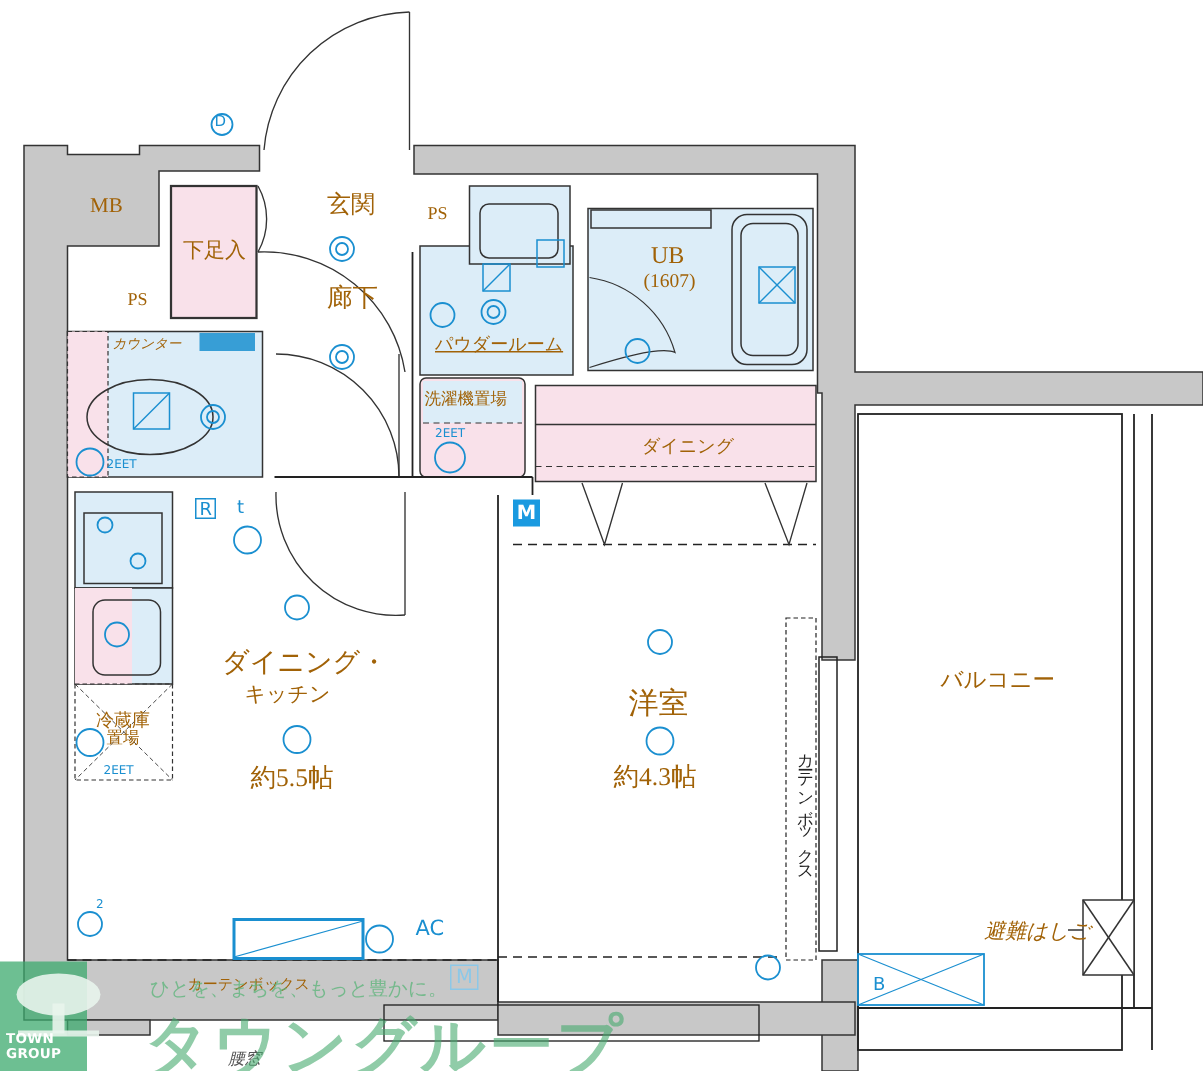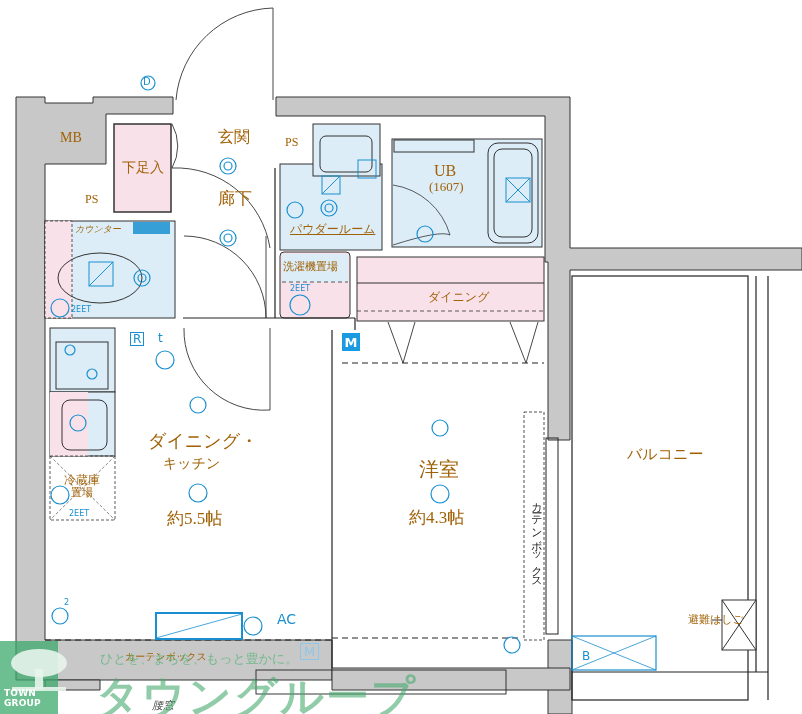--- a/index.html
+++ b/index.html
@@ -161,21 +161,21 @@
 <div class="lbl serif" style="left:428px;top:291px;font-size:12px;">ダイニング</div>
 <div class="lbl serif" style="left:75px;top:225px;font-size:9px;font-style:italic;">カウンター</div>
 <div class="lbl serif" style="left:148px;top:432px;font-size:18px;">ダイニング・</div>
 <div class="lbl serif" style="left:163px;top:457px;font-size:14px;">キッチン</div>
 <div class="lbl serif" style="left:167px;top:510px;font-size:17px;">約5.5帖</div>
 <div class="lbl serif" style="left:419px;top:459px;font-size:20px;">洋室</div>
 <div class="lbl serif" style="left:409px;top:509px;font-size:17px;">約4.3帖</div>
 <div class="lbl serif" style="left:64px;top:474px;font-size:12px;">冷蔵庫</div>
 <div class="lbl serif" style="left:71px;top:487px;font-size:11px;">置場</div>
 <div class="lbl serif" style="left:627px;top:447px;font-size:15px;">バルコニー</div>
-<div class="lbl sans" style="left:688px;top:614px;font-size:11px;">避難はしご</div>
+<div class="lbl sans" style="left:656px;top:614px;font-size:14px;font-style:italic;">避難はしご</div>
 <div class="vert" style="left:528px;top:495px;">カーテンボックス</div>
 <div class="lbl sans" style="left:125px;top:652px;font-size:10px;">カーテンボックス</div>
 <div class="lbl sans" style="left:152px;top:700px;font-size:11px;color:#555;font-style:italic;">腰窓</div>
 
 <div class="lbl sans blue" style="left:143px;top:77px;font-size:10px;">D</div>
 <div class="lbl sans" style="left:130px;top:332px;font-size:12px;color:#1a8fd0;border:1px solid #1a8fd0;padding:0 2px;">R</div>
 <div class="lbl sans blue" style="left:158px;top:332px;font-size:12px;">t</div>
 <div class="lbl sans blue" style="left:71px;top:306px;font-size:8px;">2EET</div>
 <div class="lbl sans blue" style="left:290px;top:285px;font-size:8px;">2EET</div>
 <div class="lbl sans blue" style="left:69px;top:510px;font-size:8px;">2EET</div>

